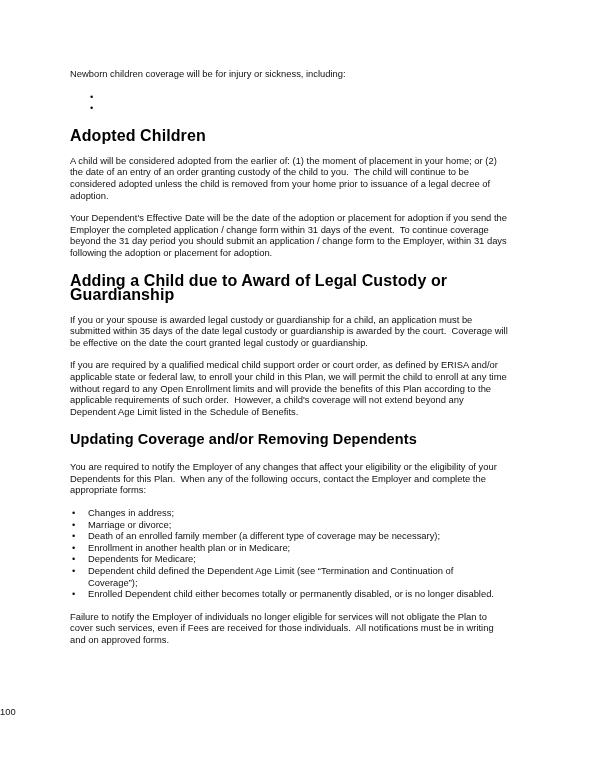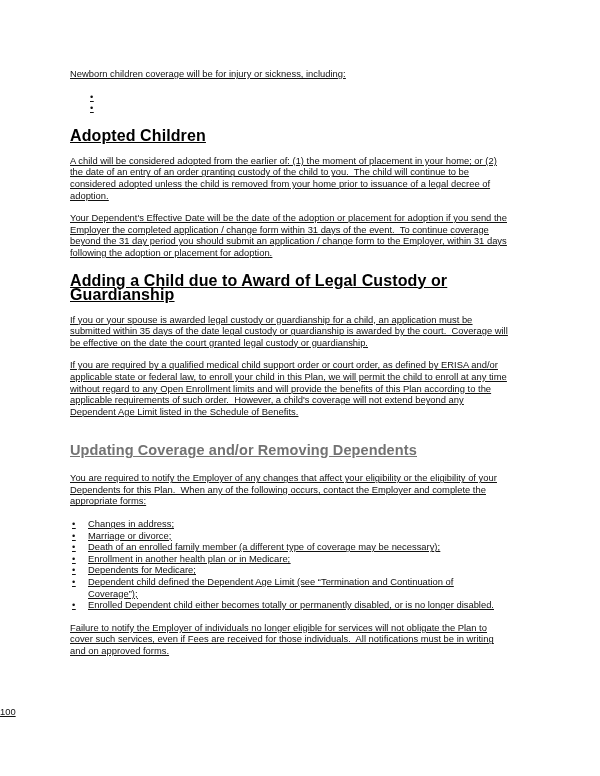--- a/index.html
+++ b/index.html
@@ -1,15 +1,15 @@
 <!DOCTYPE html>
 <html><head>
 <meta charset="utf-8">
 <style>
-  * { margin: 0; padding: 0; box-sizing: border-box; text-decoration: underline; }
+  * { margin: 0; padding: 0; box-sizing: border-box; }
   html, body { background: #ffffff; }
   body {
     width: 600px;
     height: 776px;
     position: relative;
     font-family: "Liberation Sans", "DejaVu Sans", sans-serif;
     color: #111111;
     overflow: hidden;
   }
   .page {
@@ -30,22 +30,22 @@
     line-height: 14px;
     font-weight: bold;
     color: #000000;
     margin: 15px 0 12px 0;
     letter-spacing: 0.1px;
   }
   h2.major-heading {
     font-size: 14.5px;
     line-height: 17px;
     font-weight: bold;
-    color: #737373;
-    margin: 25px 0 13px 0;
+    color: #000000;
+    margin: 14px 0 13px 0;
     letter-spacing: 0.1px;
   }
   ul.bullet-list {
     list-style: none;
     margin: 0 0 11px 0;
   }
   ul.bullet-list li {
     display: flex;
     align-items: flex-start;
   }

